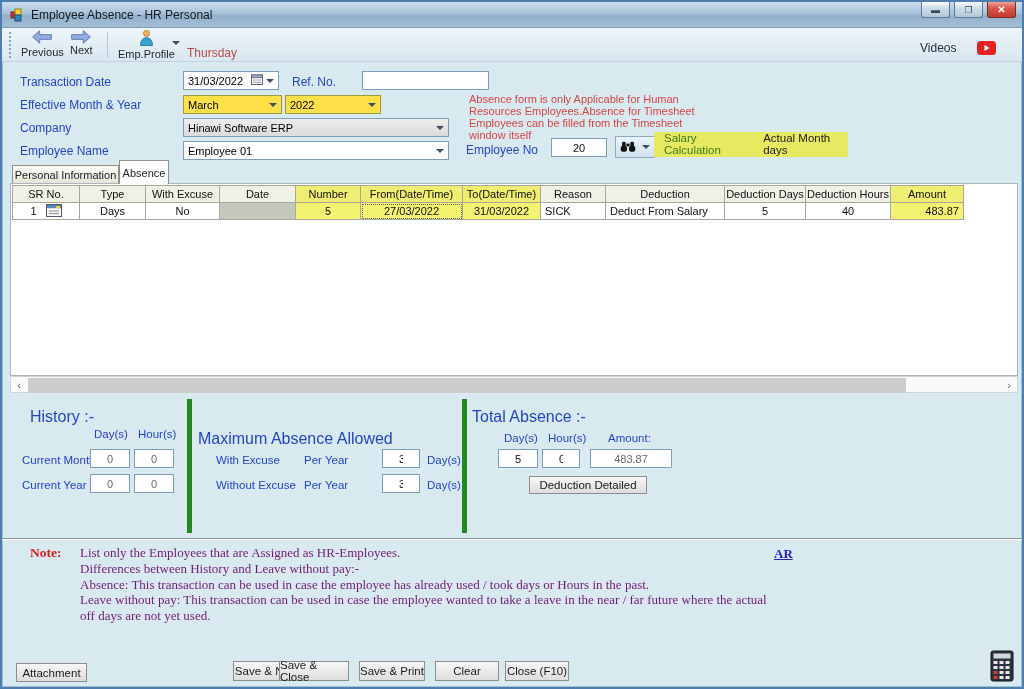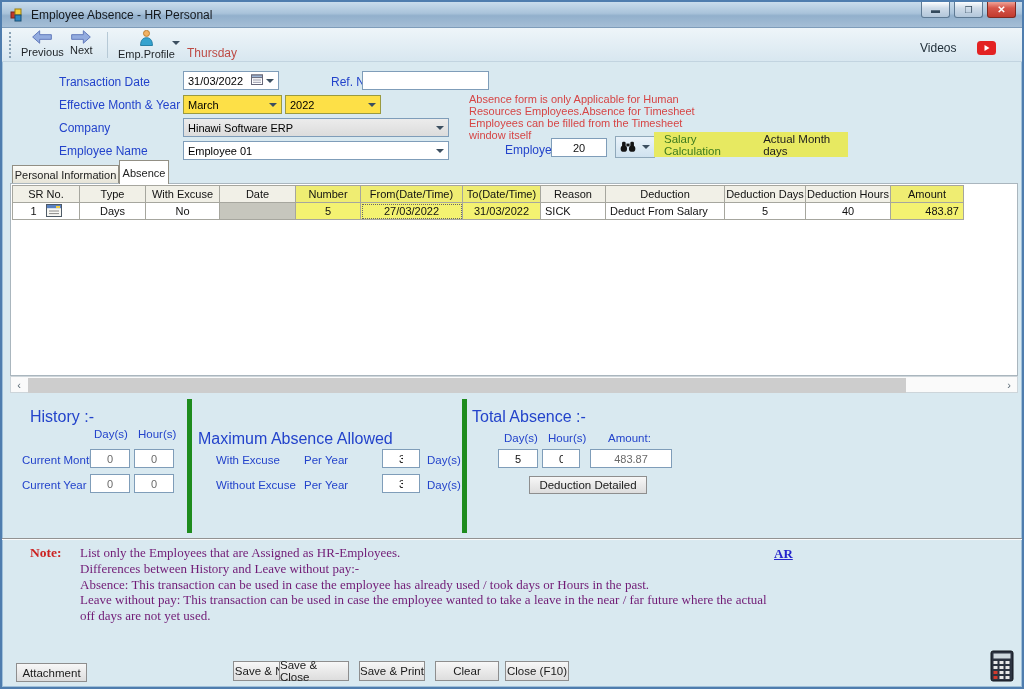--- a/index.html
+++ b/index.html
@@ -21,30 +21,30 @@
   .toolbar{ position:absolute; left:0; top:26px; width:100%; height:34px;
     background:linear-gradient(#eef5f9,#d8e7f0); border-bottom:1px solid #c2d4e0; }
   .grip{ position:absolute; left:7px; top:4px; height:26px; width:2px; border-left:2px dotted #8aa2b5; }
   .tool-btn{ position:absolute; top:1px; display:flex; flex-direction:column; align-items:center;
     justify-content:center; font-size:11px; color:#1d2226; padding:1px 4px; cursor:default; }
   .tool-sep{ position:absolute; left:105px; top:4px; height:26px; width:1px; background:#b6c9d6; }
   .dd-caret{ width:0; height:0; border-left:4px solid transparent; border-right:4px solid transparent; border-top:4px solid #3c4f60; }
   .weekday{ position:absolute; left:185px; top:44px; font-size:12px; color:#bd4a44; }
   .videos-label{ position:absolute; left:918px; top:39px; font-size:12px; color:#22303a; }
   
-  .flabel{ position:absolute; font-size:12px; color:#2343cb;margin-left:39px; }
+  .flabel{ position:absolute; font-size:12px; color:#2343cb; }
   .tbox{ position:absolute; height:19px; border:1px solid #7f9db9; background:#fff; font-size:11px;
     font-family:"Liberation Sans",sans-serif; padding:0 16px; color:#111; }
   .dd{ position:absolute; height:19px; border:1px solid #7f9db9; background:#fff; font-size:11px;
     display:flex; align-items:center; padding:0 4px; justify-content:space-between; cursor:default; }
   .dd.yellow{ background:#fde047; border-color:#9a9a40; }
   .dd.gray{ background:linear-gradient(#ececec,#dcdcdc); }
   .warning{ position:absolute; left:467px; top:91px; width:252px; font-size:11px; line-height:12px; color:#d64545; }
   .salary-box{ position:absolute; left:652px; top:130px; width:194px; height:25px; background:#e7e961;
-    display:flex; align-items:center; gap:16px; padding-left:10px; font-size:11.5px; }
+    display:flex; align-items:flex-start; gap:16px; padding-left:10px; font-size:11.5px; }
   .salary-box .g{ color:#3c7a1e; } .salary-box .k{ color:#1c1c1c; }
   
   .tab{ position:absolute; display:flex; align-items:center; justify-content:center; font-size:11px; color:#222; cursor:default; }
   .tab.inactive{ left:10px; top:163px; width:107px; height:18px;
      background:linear-gradient(#fcfcf8,#e6e4d7); border:1px solid #928f84; border-bottom:none; z-index:1; }
   .tab.active{ left:117px; top:158px; width:50px; height:24px; background:#fff;
      border:1px solid #928f84; border-bottom:none; z-index:6; }
   .grid-area{ position:absolute; left:8px; top:181px; width:1008px; height:193px; background:#fff;
      border:1px solid #aab6be; z-index:2; }
   .tbl{ position:absolute; left:1px; top:1px; border-left:1px solid #a6a69e; border-top:1px solid #a6a69e; }

